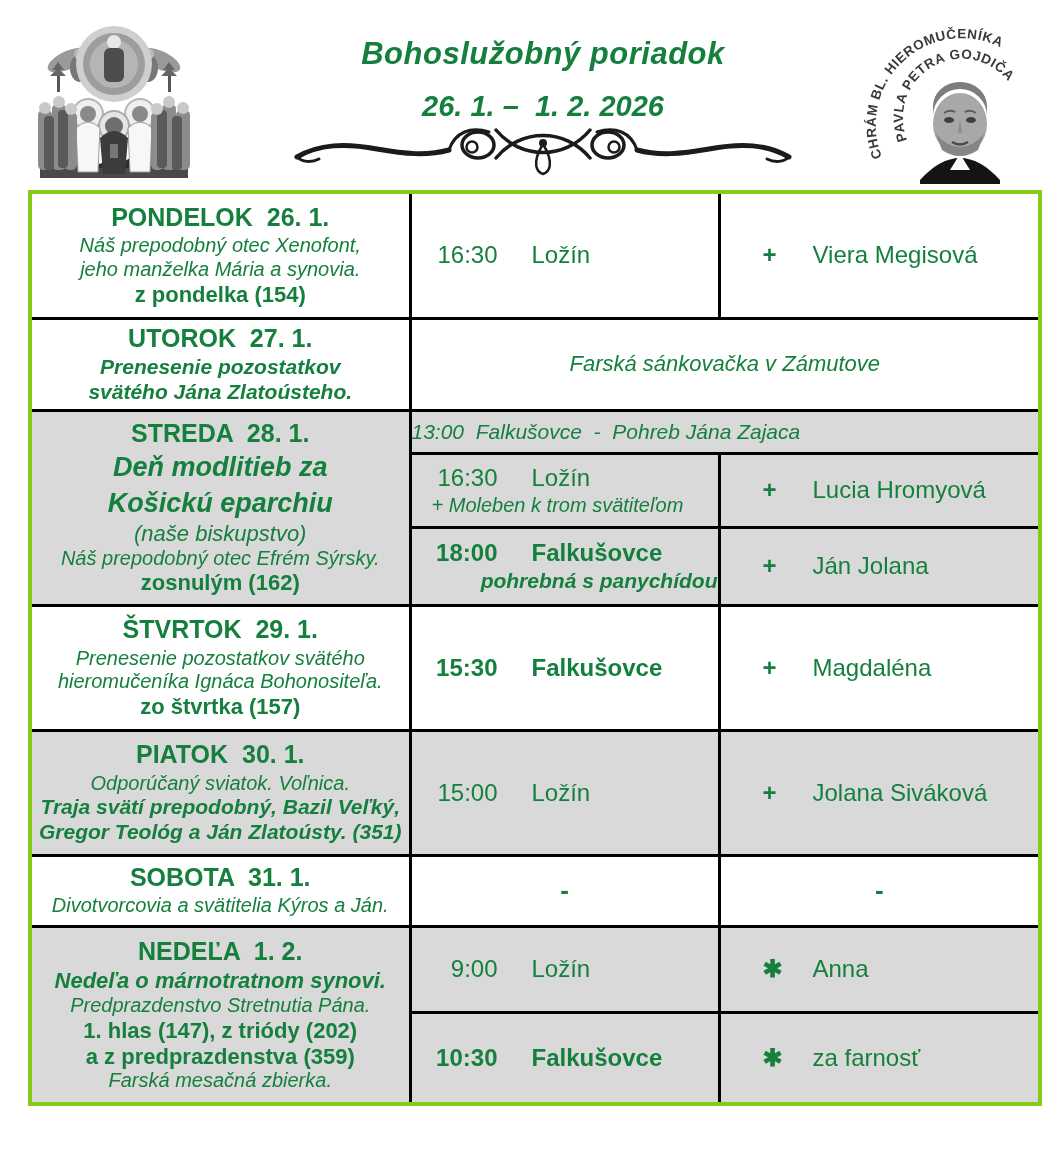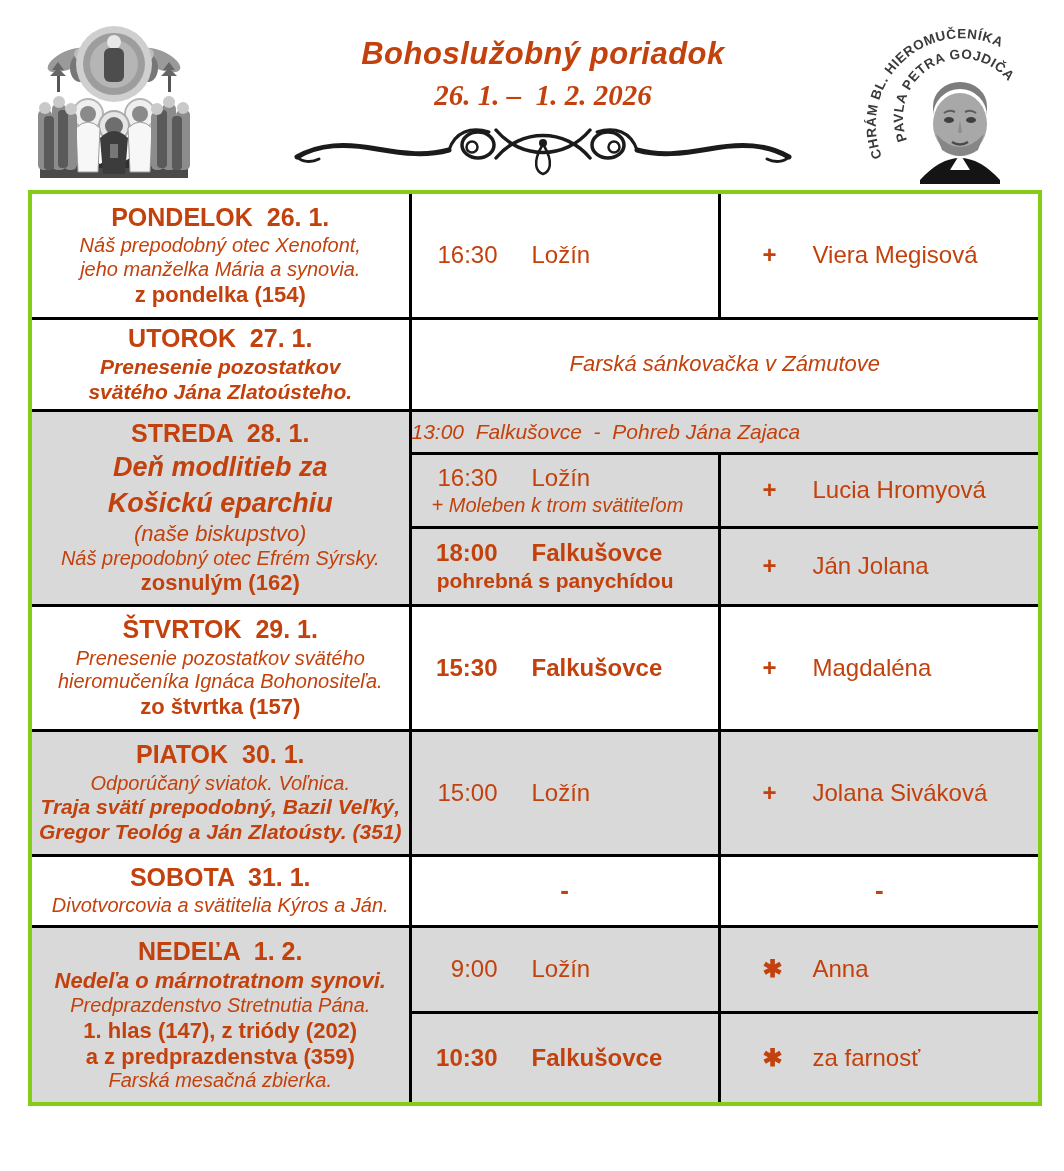--- a/index.html
+++ b/index.html
@@ -2,30 +2,30 @@
 <html><head>
 <meta charset="utf-8">
 <style>
   * { margin:0; padding:0; box-sizing:border-box; }
   html,body { background:#ffffff; }
   .page {
     position:relative;
     width:1064px; height:1171px;
     background:#ffffff;
     font-family:"Liberation Sans", sans-serif;
-    color:#c2410c;
+    color:#15803d;
     overflow:hidden;
   }
 
   
   .header { position:absolute; top:0; left:0; width:1064px; height:190px; }
   .icon-left { position:absolute; left:30px; top:12px; width:168px; height:166px; }
   .title-wrap { position:absolute; left:293px; top:36px; width:500px; text-align:center; }
   .title-l1 { font-size:31px; font-weight:bold; font-style:italic; letter-spacing:0.5px; }
-  .title-l2 { font-size:29px; font-weight:bold; font-style:italic; margin-top:7px; white-space:pre-wrap;font-family:Liberation Serif, serif; }
+  .title-l2 { font-size:29px; font-weight:bold; font-style:italic; margin-top:18px; white-space:pre-wrap; }
   .flourish { position:absolute; left:293px; top:116px; width:500px; height:60px; }
   .logo-right { position:absolute; left:860px; top:8px; width:200px; height:178px; }
   .logo-right text { font-weight:bold; font-size:13.5px; fill:#3a3a3a; letter-spacing:0.6px; }
 
   
   table.schedule {
     position:absolute; top:190px; left:28px;
     width:1010px;
     border-collapse:collapse; table-layout:fixed;
     border:4px solid #84cc16;
@@ -38,21 +38,21 @@
   .it  { font-style:italic; font-size:20px; }
   .bi  { font-style:italic; font-weight:bold; font-size:21px; }
   .bd  { font-weight:bold; font-size:22px; }
   .big { font-size:27px; line-height:1.3; }
 
   .svc { font-size:24px; padding-left:20px; line-height:1.25; }
   .svc .svc-time  { display:inline-block; min-width:66px; text-align:right; }
   .svc .svc-place { margin-left:34px; }
   .svc-bold { font-weight:bold; }
   .svc-note  { font-size:20px; font-style:italic; text-align:left; padding-right:6px; font-weight:normal; }
-  .svc-note2 { font-size:21px; font-weight:bold; text-align:right; padding-right:44px; }
+  .svc-note2 { font-size:21px; font-style:italic; font-weight:bold; text-align:right; }
 
   .int { font-size:24px; padding-left:42px; }
   .int .int-sym  { display:inline-block; width:34px; font-weight:bold; }
   .int .int-name { margin-left:16px; }
 
   .span-note { text-align:center; font-style:italic; font-size:22px; }
   .ann  { font-style:italic; font-size:21px; white-space:pre-wrap; }
   .dash-cell { text-align:center; font-weight:bold; font-size:26px; }
 </style>
 </head>

